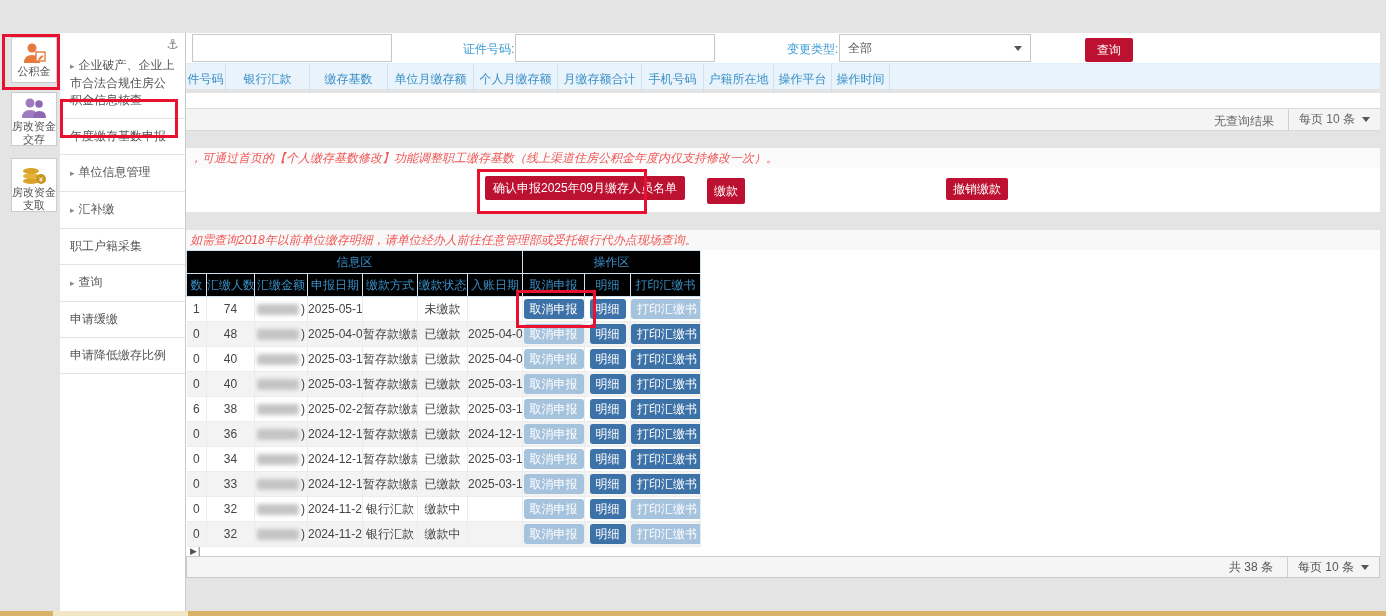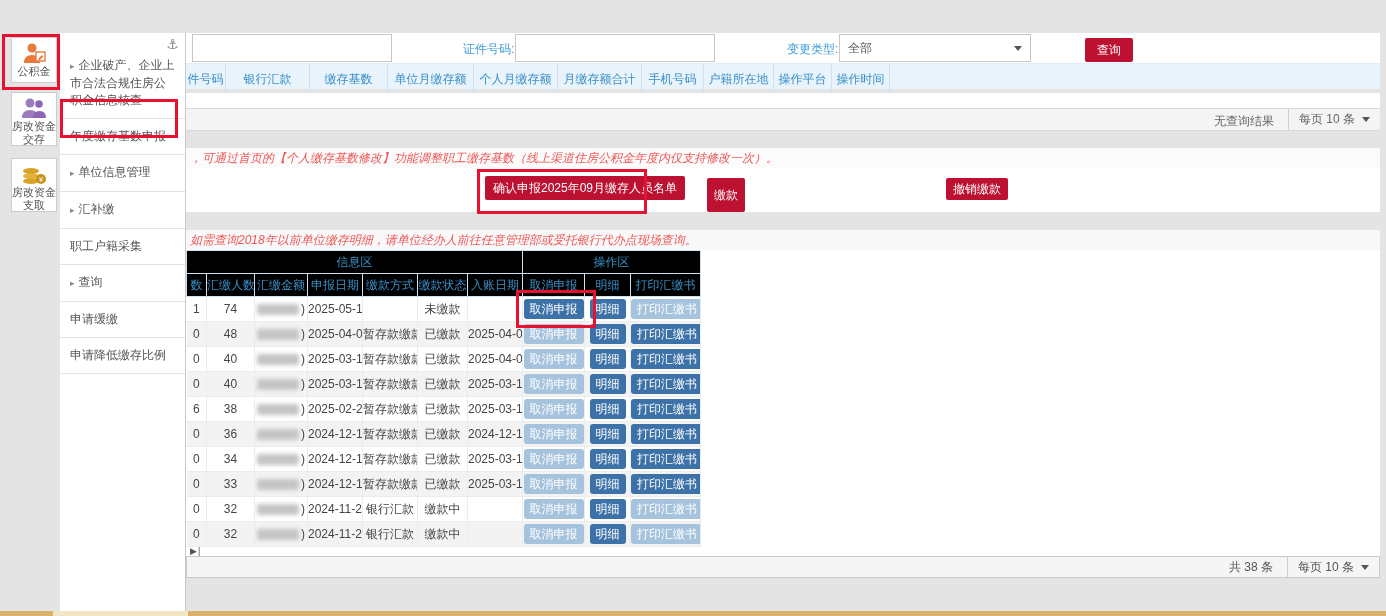--- a/index.html
+++ b/index.html
@@ -56,21 +56,21 @@
   .white-strip{top:93px;height:15px;background:#fff;}
   .toolbar{top:108px;height:23px;background:#f4f4f4;border-top:1px solid #d9d9d9;border-bottom:1px solid #d9d9d9;
            display:flex;align-items:flex-end;justify-content:flex-end;color:#666;}
   .perpage{border-left:1px solid #cfcfcf;margin-left:14px;padding:0 10px;height:100%;
            display:flex;align-items:center;gap:7px;cursor:pointer;}
   .notice{color:#f05555;font-style:italic;font-size:12px;line-height:20px;padding-left:4px;
           white-space:nowrap;overflow:hidden;}
   .notice1{top:148px;height:20px;background:#fbfbfb;}
   .btn-row{top:168px;height:44px;background:#fff;}
   .confirm-btn{position:absolute;left:299px;top:8px;height:24px;padding:0 8px;}
-  .pay-btn{position:absolute;left:521px;top:10px;height:34px;padding:0 7px;}
+  .pay-btn{position:absolute;left:521px;top:10px;height:26px;padding:0 7px;}
   .cancelpay-btn{position:absolute;left:760px;top:10px;height:22px;padding:0 7px;}
   .notice2{top:230px;height:20px;background:#f8f8f8;}
   .table-region{top:250px;height:306px;background:#fff;}
 
   
   .ltable{border-collapse:collapse;table-layout:fixed;width:514px;font-size:12px;color:#444;}
   .ltable th{background:#000000;color:#3a8fc7;font-weight:normal;border:1px solid #cfe2f1;
              height:22px;padding:0;overflow:hidden;white-space:nowrap;}
   .ltable td{border-right:1px solid #e6eef5;border-bottom:1px solid #ececec;text-align:center;
              height:24px;padding:0;overflow:hidden;white-space:nowrap;}

